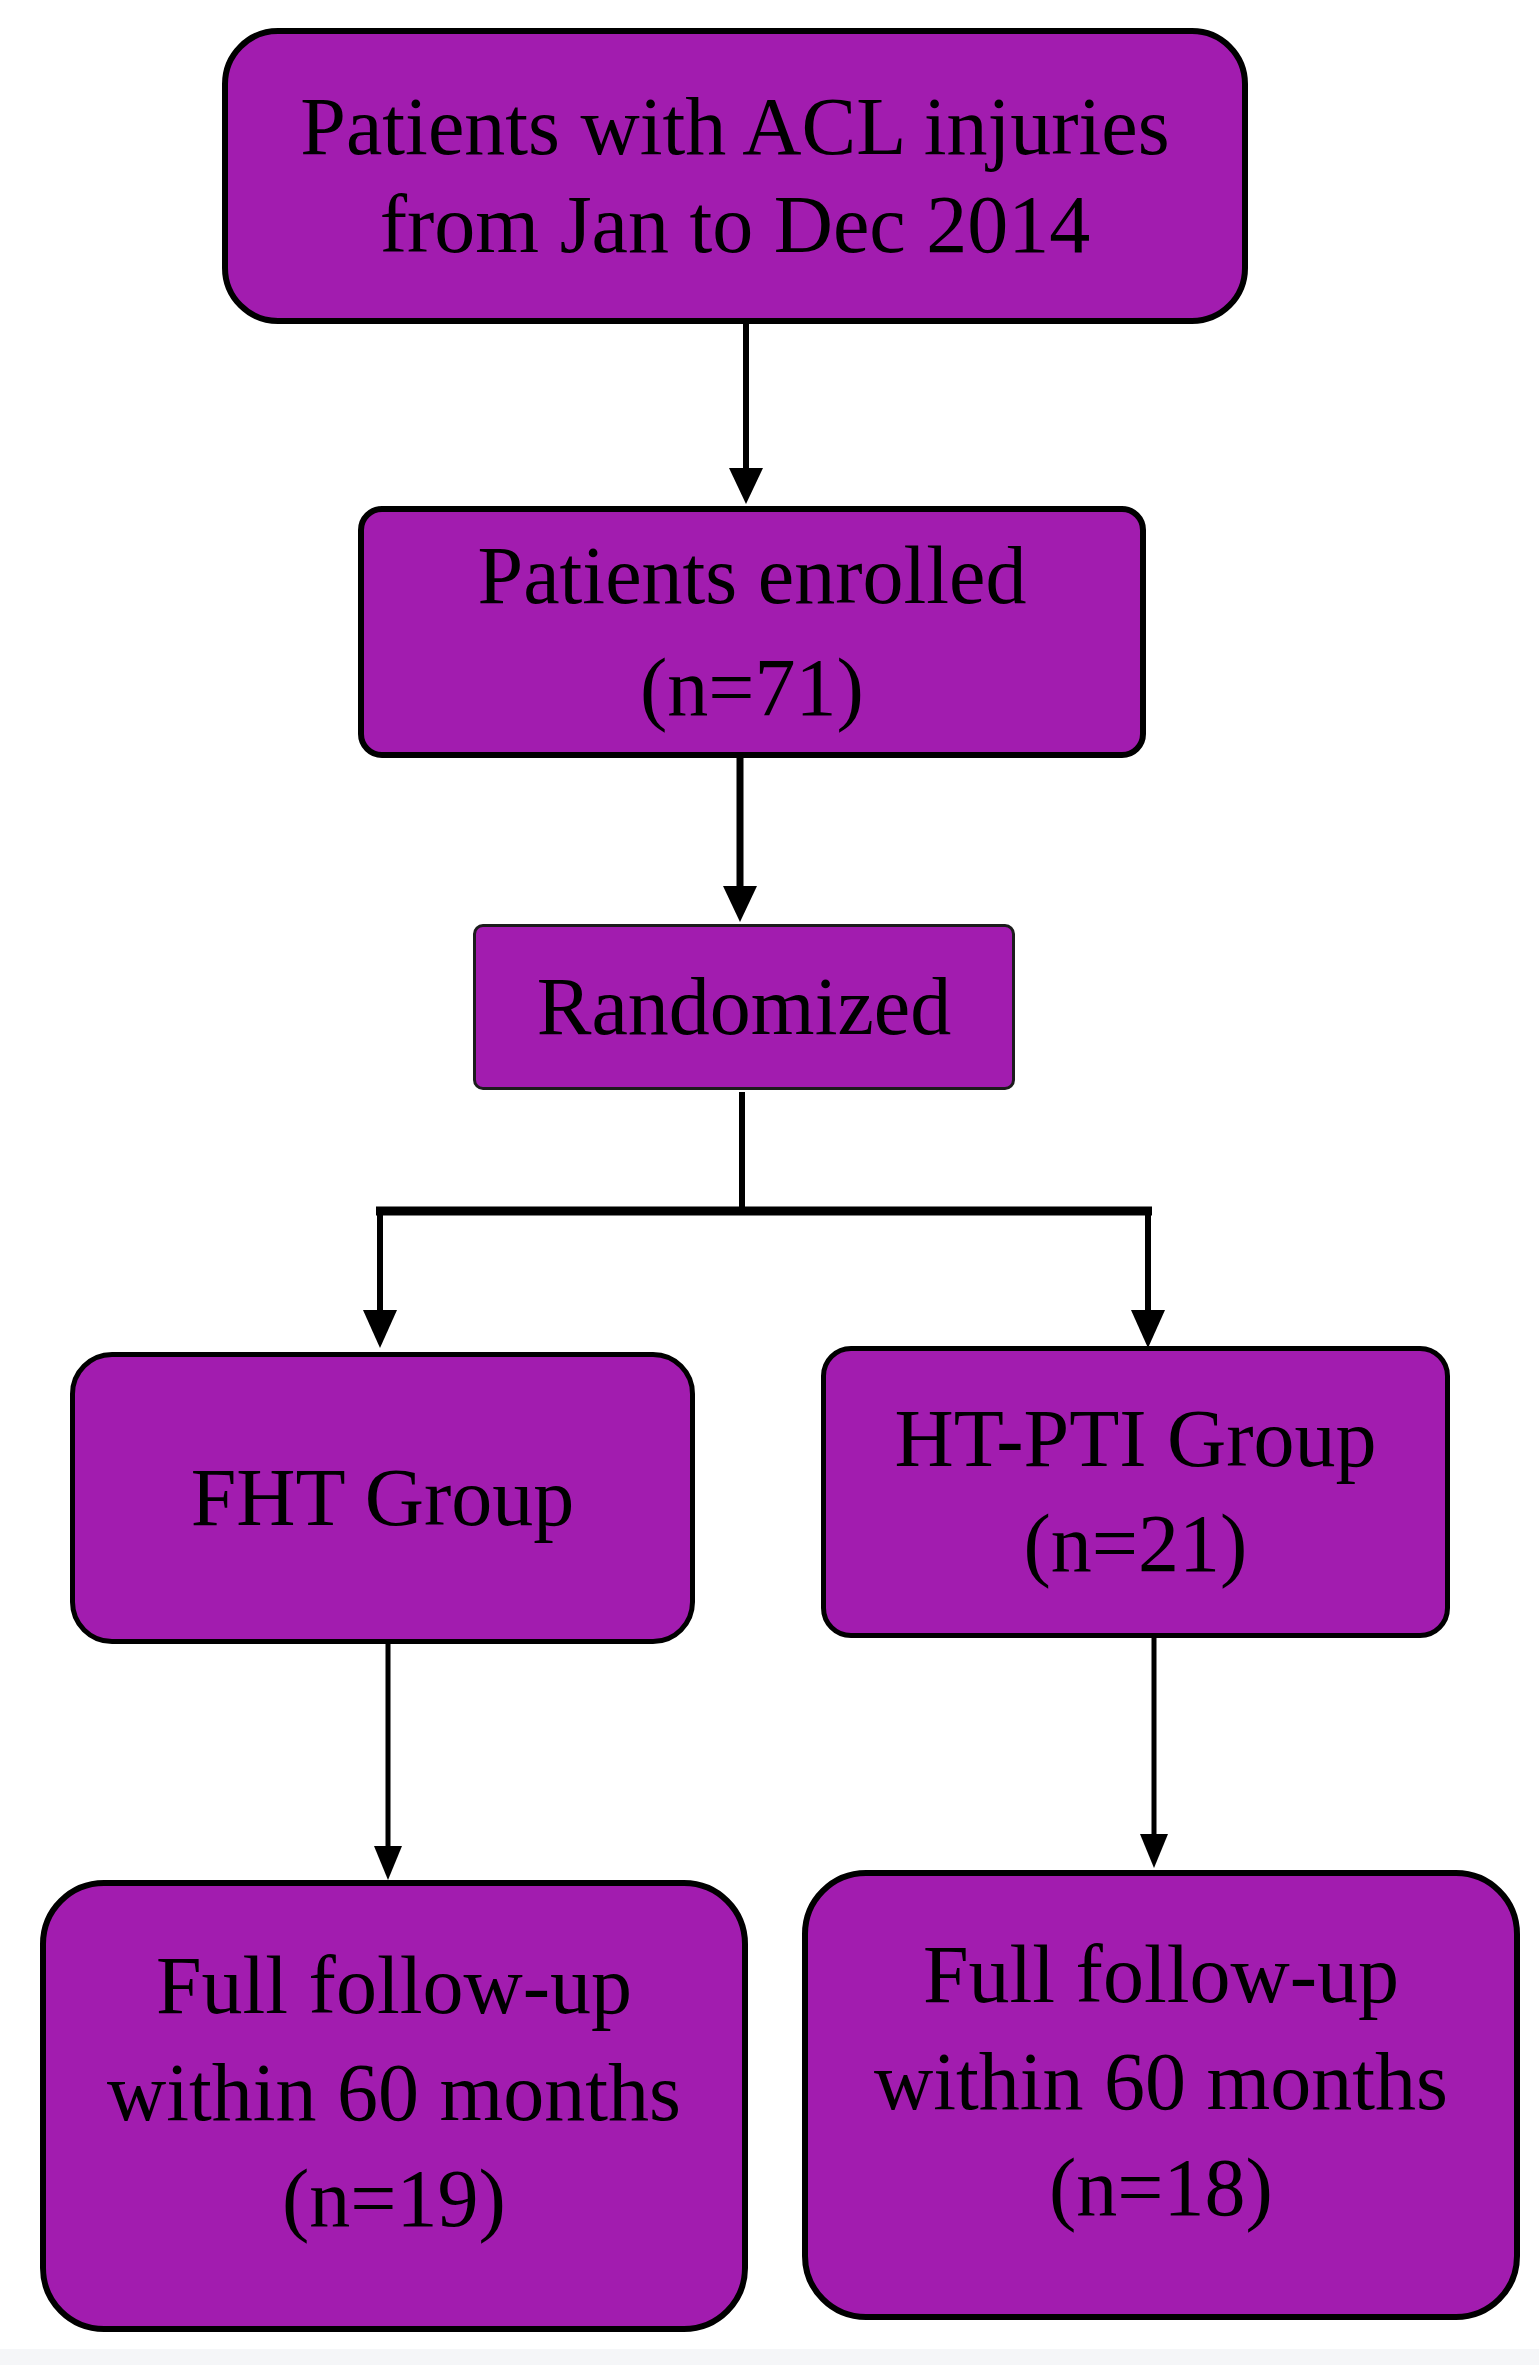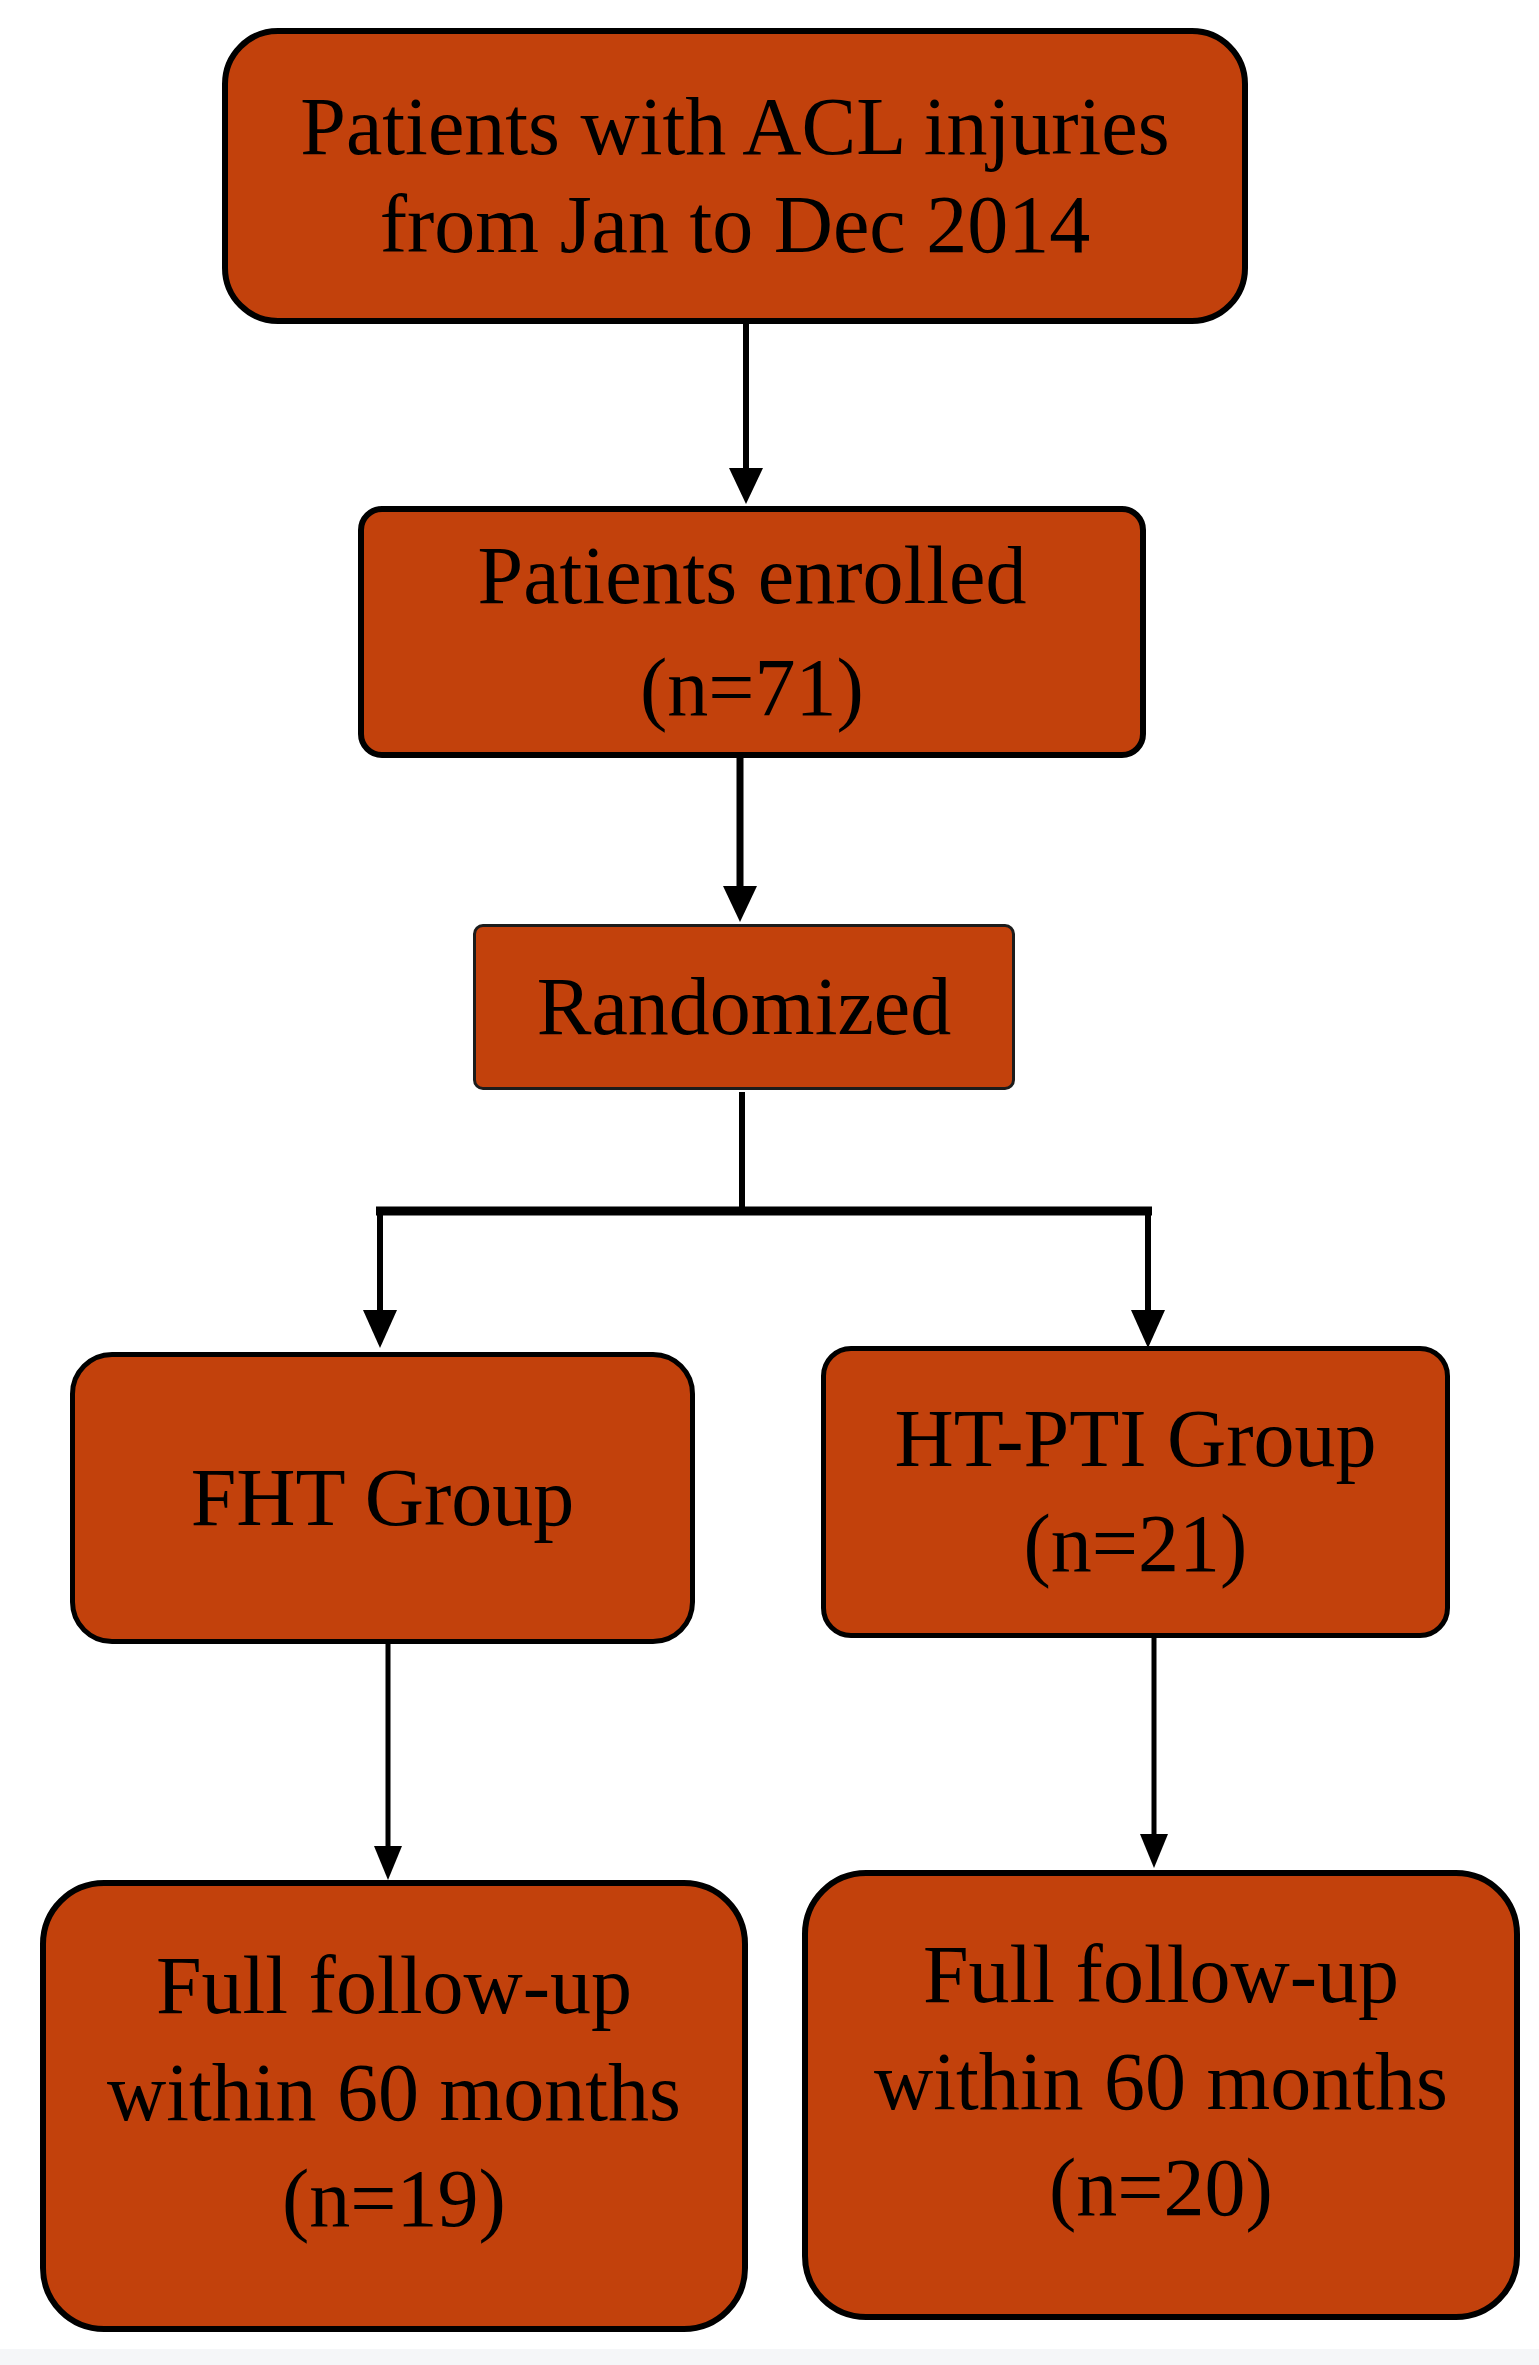--- a/index.html
+++ b/index.html
@@ -19,21 +19,21 @@
   .connector-layer {
     position: absolute;
     left: 0;
     top: 0;
     width: 1539px;
     height: 2365px;
   }
   .node {
     position: absolute;
     box-sizing: border-box;
-    background: #c2410c;
+    background: #a21caf;
     border-style: solid;
     border-color: #000000;
     display: flex;
     flex-direction: column;
     align-items: center;
     justify-content: center;
     text-align: center;
     font-size: 82px;
     line-height: 1.26;
     white-space: nowrap;
@@ -139,18 +139,18 @@
 
   <div class="node node-fht-followup">
     <span class="line">Full follow-up</span>
     <span class="line">within 60 months</span>
     <span class="line">(n=19)</span>
   </div>
 
   <div class="node node-htpti-followup">
     <span class="line">Full follow-up</span>
     <span class="line">within 60 months</span>
-    <span class="line">(n=20)</span>
+    <span class="line">(n=18)</span>
   </div>
 
   <div class="footer-strip"></div>
 
 </div>
 
 </body></html>

